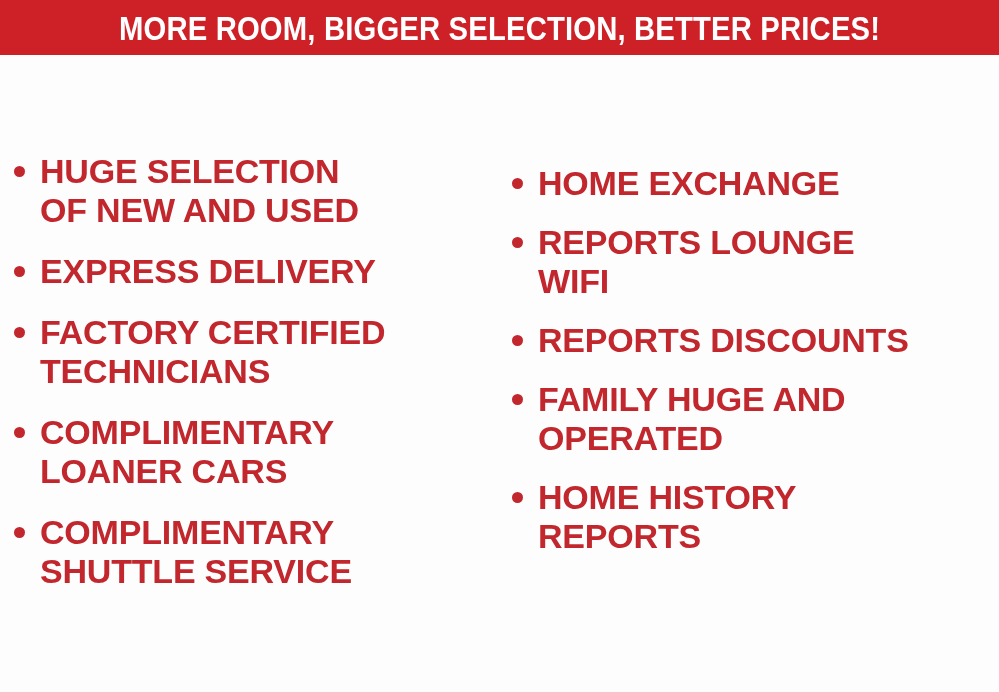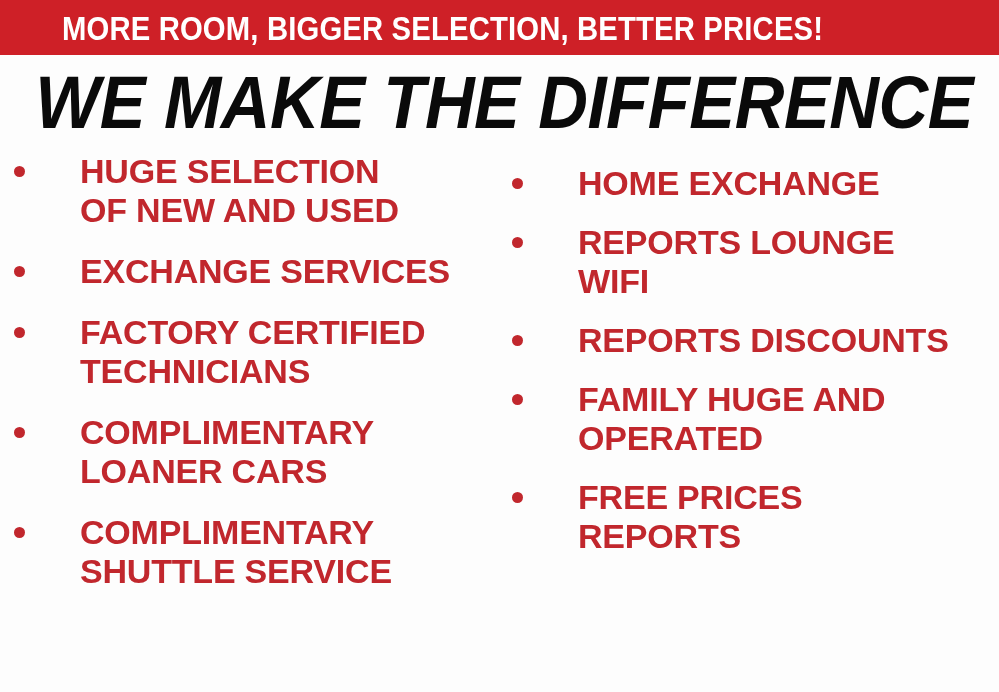--- a/index.html
+++ b/index.html
@@ -21,21 +21,21 @@
   
   .banner {
     position: absolute;
     left: 0;
     top: 0;
     width: 999px;
     height: 55px;
     background: #ce2027;
     display: flex;
     align-items: center;
-    justify-content: flex-start;
+    justify-content: center;
   }
   .banner-text {
     color: #ffffff;
     font-family: "Liberation Sans Narrow", "Liberation Sans", "DejaVu Sans", sans-serif;
     font-weight: bold;
     font-size: 34px;
     line-height: 34px;
     letter-spacing: 0.2px;
     transform: scaleX(0.86);
     transform-origin: center center;
@@ -77,21 +77,20 @@
     position: absolute;
     top: 0;
   }
   .col-left  { left: 14px;  width: 486px; }
   .col-right { left: 512px; width: 487px; padding-top: 12px; }
 
   .bullet-item {
     display: flex;
     align-items: flex-start;
     margin-bottom: 22px;
-    gap: 40px;
   }
   .col-right .bullet-item { margin-bottom: 20px; }
 
   .bullet-dot {
     flex: 0 0 auto;
     width: 11px;
     height: 11px;
     border-radius: 50%;
     background: #c1272d;
     margin-top: 14px;
@@ -109,34 +108,31 @@
 </style>
 </head>
 <body>
 
 <div id="poster">
 
   <div class="banner">
     <div class="banner-text">MORE ROOM, BIGGER SELECTION, BETTER PRICES!</div>
   </div>
 
-  <div class="headline-wrap">
-    <div class="headline">WE MAKE THE DIFFERENCE</div>
-  </div>
 
   <div class="columns">
     <div class="col col-left">
         <div class="bullet-item">
           <span class="bullet-dot"></span>
           <span class="bullet-text">HUGE SELECTION
 OF NEW AND USED</span>
         </div>
         <div class="bullet-item">
           <span class="bullet-dot"></span>
-          <span class="bullet-text">EXCHANGE SERVICES</span>
+          <span class="bullet-text">EXPRESS DELIVERY</span>
         </div>
         <div class="bullet-item">
           <span class="bullet-dot"></span>
           <span class="bullet-text">FACTORY CERTIFIED
 TECHNICIANS</span>
         </div>
         <div class="bullet-item">
           <span class="bullet-dot"></span>
           <span class="bullet-text">COMPLIMENTARY
 LOANER CARS</span>
@@ -161,19 +157,19 @@
           <span class="bullet-dot"></span>
           <span class="bullet-text">REPORTS DISCOUNTS</span>
         </div>
         <div class="bullet-item">
           <span class="bullet-dot"></span>
           <span class="bullet-text">FAMILY HUGE AND
 OPERATED</span>
         </div>
         <div class="bullet-item">
           <span class="bullet-dot"></span>
-          <span class="bullet-text">FREE PRICES
+          <span class="bullet-text">HOME HISTORY
 REPORTS</span>
         </div>
       </div>
   </div>
 
 </div>
 
 </body></html>

